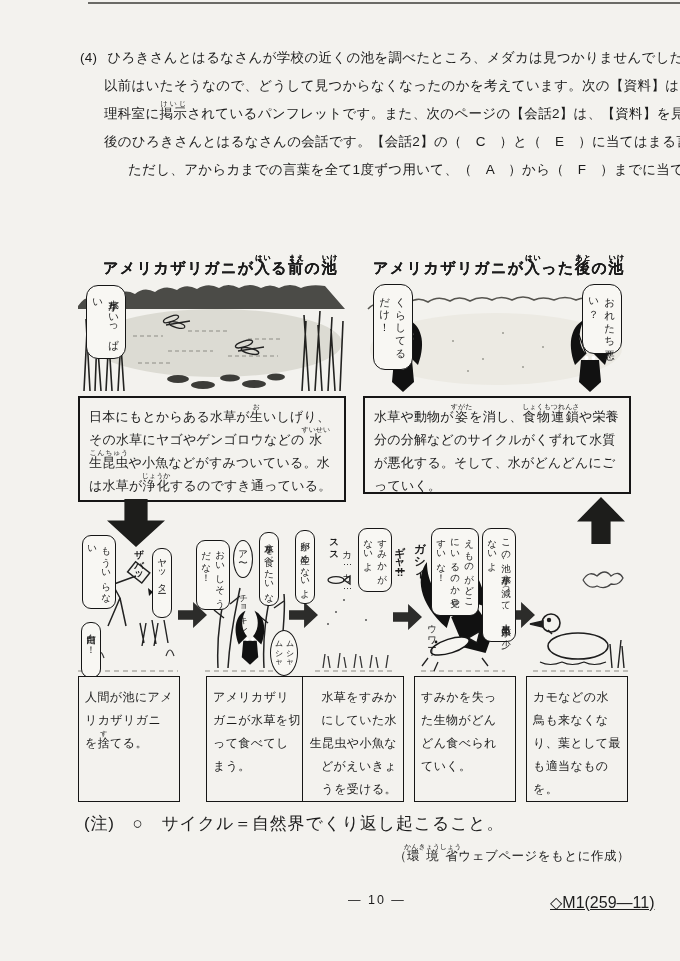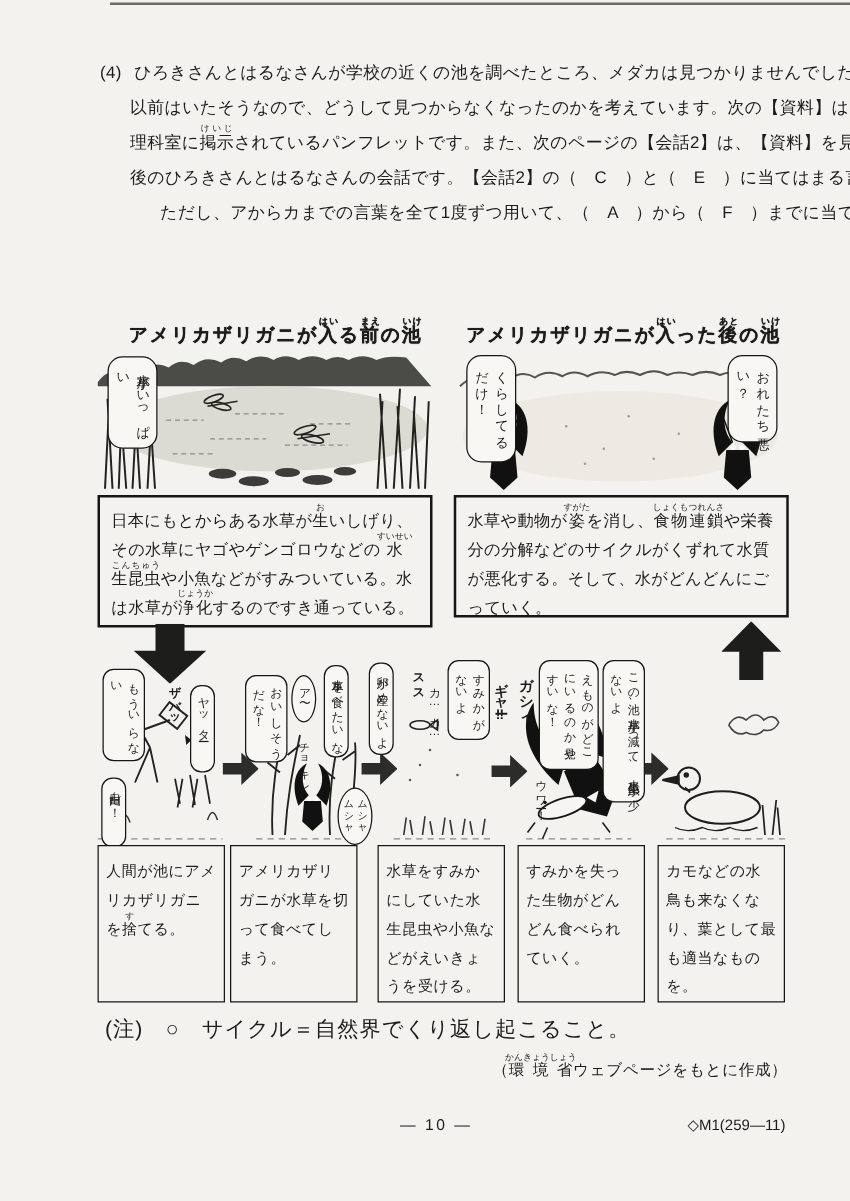--- a/index.html
+++ b/index.html
@@ -50,22 +50,22 @@
   .vsound{position:absolute;writing-mode:vertical-rl;text-orientation:upright;font-size:9.5px;
     font-weight:bold;letter-spacing:1px;line-height:12px;}
   .pbubble{font-size:10.5px;line-height:16px;padding:5px 3px;border-radius:12px;}
 
   
   .stepbox{position:absolute;top:676px;width:88px;height:106px;border:1.6px solid #161616;
     padding:9px 6px;font-size:12px;line-height:23px;letter-spacing:.4px;background:#f3f2ee;}
 
   .note{position:absolute;left:84px;top:812px;font-size:17px;letter-spacing:.8px;}
   .source{position:absolute;right:50px;top:843px;font-size:12.5px;letter-spacing:.5px;}
-  .footer-page{position:absolute;left:320px;top:893px;font-size:12.5px;letter-spacing:2px;}
-  .footer-code{position:absolute;left:550px;top:893px;font-size:12px;}
+  .footer-page{position:absolute;left:348px;top:893px;font-size:12.5px;letter-spacing:2px;}
+  .footer-code{position:absolute;left:550px;top:893px;font-size:16px;text-decoration:underline;}
 </style>
 </head>
 <body>
 
 <div class="page">
   <div class="scanline"></div>
 
   <div class="question">
     <div class="qline first"><span class="qnum">(4)</span><span>ひろきさんとはるなさんが学校の近くの池を調べたところ、メダカは見つかりませんでした。</span></div>
     <div class="qline">以前はいたそうなので、どうして見つからなくなったのかを考えています。次の【資料】は、</div>
@@ -225,22 +225,22 @@
 
     <div class="vsound" style="left:316px;top:10px;font-size:11px;">ギャー‼</div>
     <div class="vsound" style="left:336px;top:6px;font-size:11.5px;">ガシィ</div>
     <div class="vbubble" style="left:353px;top:0px;height:80px;">えものがどこにいるのか見やすいな！</div>
     <div class="vsound" style="left:348px;top:90px;font-weight:normal;">ウワー！</div>
 
     <div class="vbubble" style="left:404px;top:0px;height:106px;">この池、水草が減って、水生昆虫が少ないよ</div>
   </div>
 
   <div class="stepbox" style="left:78px;">人間が池にアメリカザリガニを<ruby>捨<rt>す</rt></ruby>てる。</div>
-  <div class="stepbox" style="left:184px;">アメリカザリガニが水草を切って食べてしまう。</div>
-  <div class="stepbox" style="left:302px;">水草をすみかにしていた水生昆虫や小魚などがえいきょうを受ける。</div>
+  <div class="stepbox" style="left:206px;">アメリカザリガニが水草を切って食べてしまう。</div>
+  <div class="stepbox" style="left:302px;text-align:right;">水草をすみかにしていた水生昆虫や小魚などがえいきょうを受ける。</div>
   <div class="stepbox" style="left:414px;">すみかを失った生物がどんどん食べられていく。</div>
   <div class="stepbox" style="left:526px;">カモなどの水鳥も来なくなり、葉として最も適当なものを。</div>
 
   <div class="note">(注)　○　サイクル＝自然界でくり返し起こること。</div>
   <div class="source">（<ruby>環境省<rt>かんきょうしょう</rt></ruby>ウェブページをもとに作成）</div>
   <div class="footer-page">— 10 —</div>
   <div class="footer-code">◇M1(259—11)</div>
 </div>
 
 </body></html>

